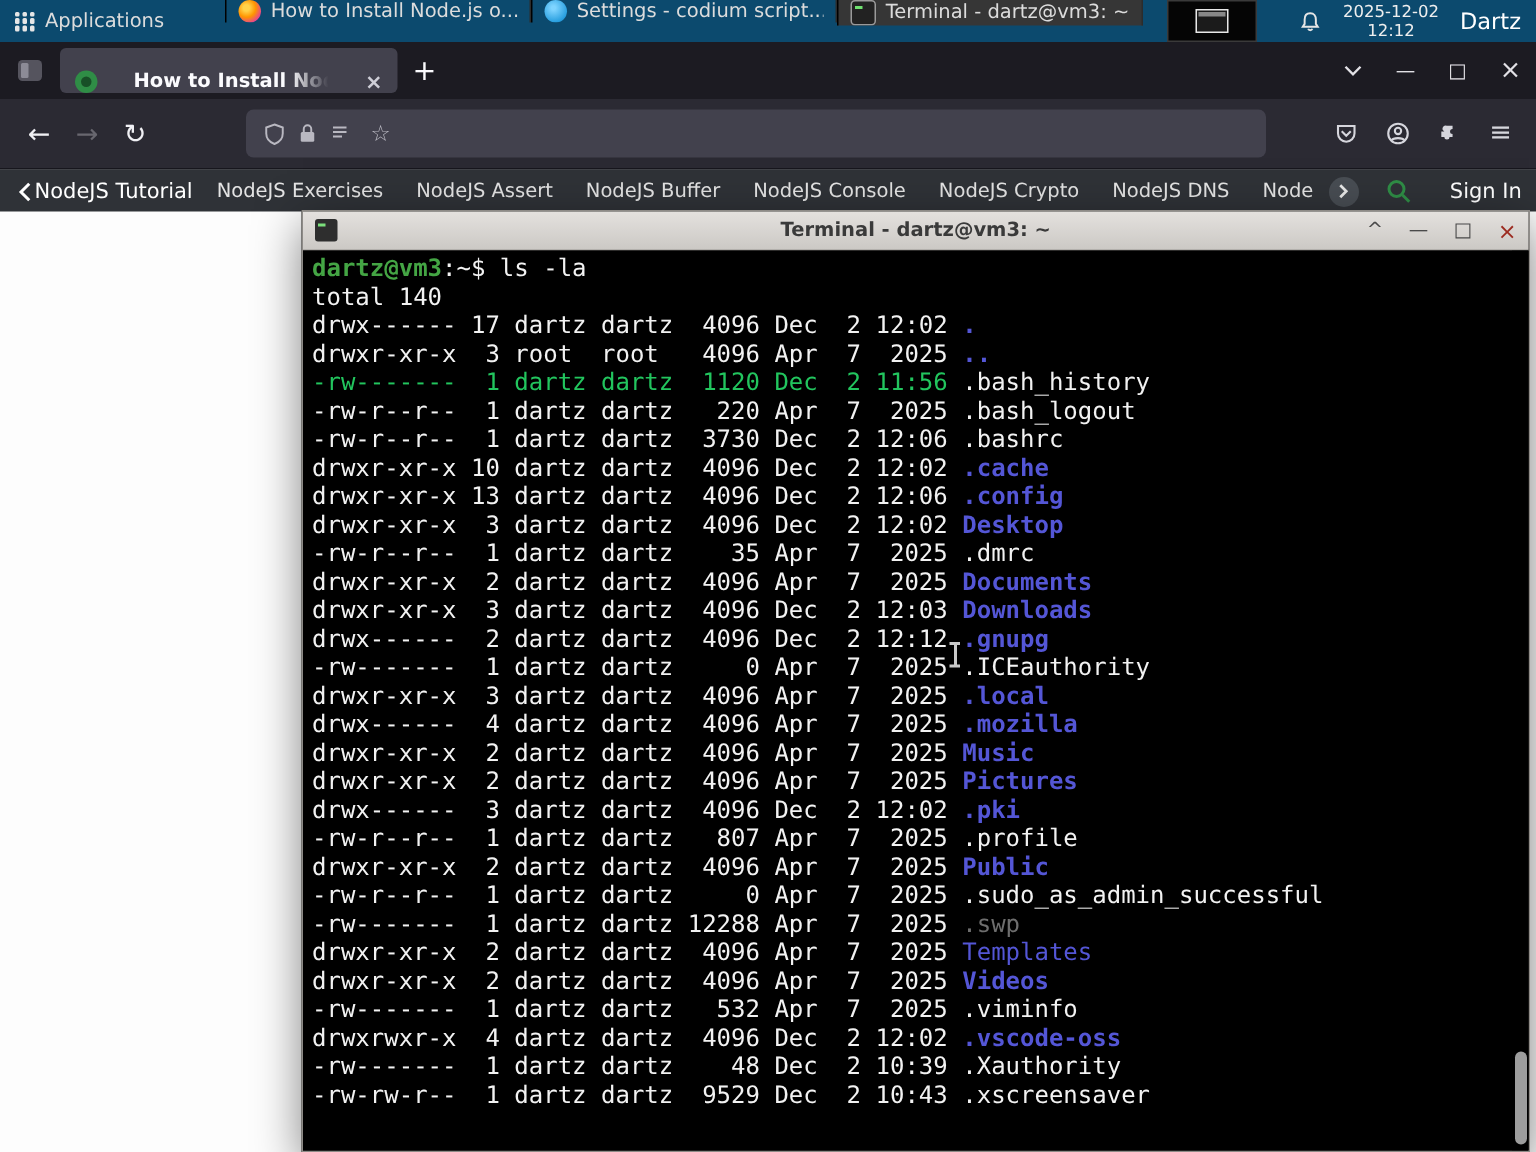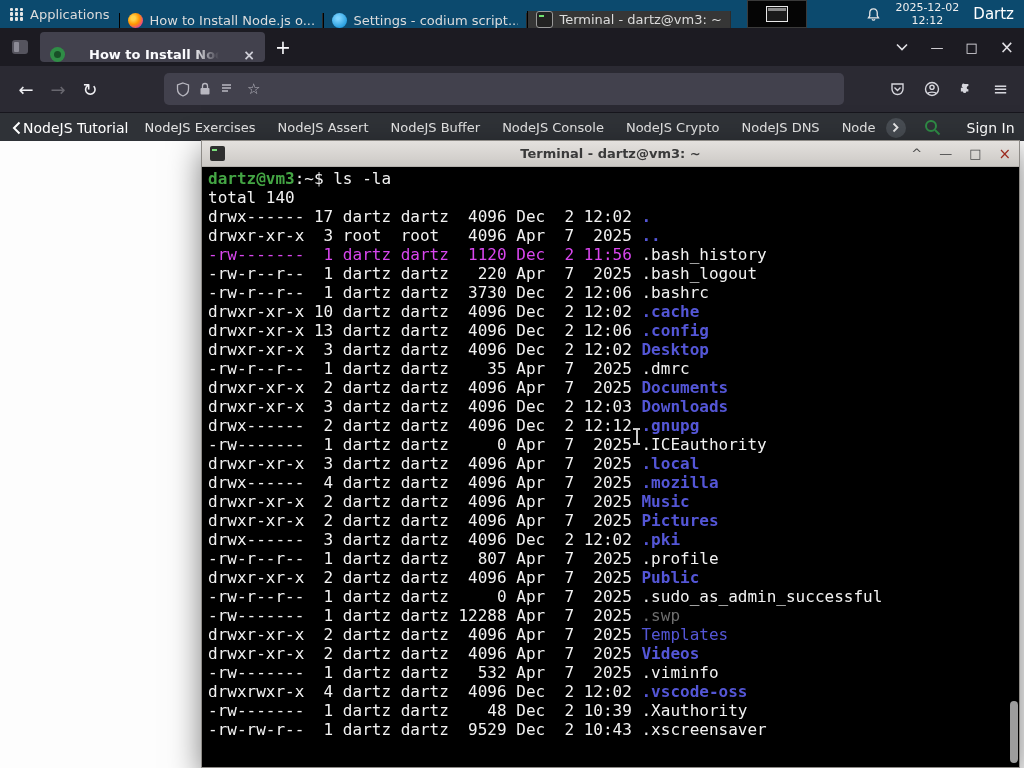--- a/index.html
+++ b/index.html
@@ -5,21 +5,21 @@
   html,body{margin:0;padding:0;}
   body{width:1024px;height:768px;position:relative;overflow:hidden;background:#fff;
        font-family:"DejaVu Sans",sans-serif;-webkit-font-smoothing:antialiased;}
 
   
   #panel{position:absolute;top:0;left:0;right:0;height:28px;background:#0c4a6e;
          display:flex;align-items:stretch;color:#dcdcdc;font-size:13px;z-index:50;}
   .apps-btn{display:flex;align-items:center;gap:7px;padding:0 10px;}
   .grid-icon{width:13px;height:13px;display:grid;grid-template-columns:repeat(3,1fr);gap:1.5px;}
   .grid-icon i{background:#e6e6e6;border-radius:1px;}
-  #win-buttons{display:flex;align-items:flex-end;}
+  #win-buttons{display:flex;align-items:flex-start;margin-left:31px;}
   .win-btn{display:flex;align-items:center;gap:6px;width:186px;padding:0 8px;
            border-left:1px solid #000;border-right:1px solid #2c2c2c;overflow:hidden;white-space:nowrap;}
   .win-btn.active{background:#363636;}
   .win-icon{width:15px;height:15px;flex:0 0 auto;border-radius:3px;}
   .firefox-window-icon{border-radius:50%;background:radial-gradient(circle at 35% 35%,#ffd24a 15%,#ff9500 45%,#e8468c 75%,#7542e5 100%);}
   .codium-window-icon{border-radius:50%;background:radial-gradient(circle at 40% 35%,#7fd4ff 10%,#2aa0e0 70%,#1577b5 100%);}
   .terminal-window-icon{background:#222;border:1px solid #9a9a9a;position:relative;}
   .terminal-window-icon::after{content:"";position:absolute;left:2px;top:3px;width:5px;height:2px;background:#6fe06f;}
   .win-title{overflow:hidden;}
   .pager{width:58px;margin-left:16px;background:#050505;border:1px solid #3a3a3a;
@@ -262,21 +262,21 @@
       <span>—</span>
       <span>□</span>
       <span class="t-close">×</span>
     </span>
   </div>
   <div class="t-body">
     <pre id="term-pre"><span style="color: rgb(68, 165, 68); font-weight: bold;">dartz@vm3</span><span style="color: rgb(242, 242, 242);">:~$ </span><span style="color: rgb(242, 242, 242);">ls -la
 </span><span style="color: rgb(242, 242, 242);">total 140
 </span><span style="color: rgb(242, 242, 242);">drwx------ 17 dartz dartz  4096 Dec  2 12:02 </span><span style="color: rgb(84, 86, 214); font-weight: bold;">.
 </span><span style="color: rgb(242, 242, 242);">drwxr-xr-x  3 root  root   4096 Apr  7  2025 </span><span style="color: rgb(84, 86, 214); font-weight: bold;">..
-</span><span style="color: #d946ef;">-rw-------  1 dartz dartz  1120 Dec  2 11:56 </span><span style="color: rgb(242, 242, 242);">.bash_history
+</span><span style="color: #22c55e;">-rw-------  1 dartz dartz  1120 Dec  2 11:56 </span><span style="color: rgb(242, 242, 242);">.bash_history
 </span><span style="color: rgb(242, 242, 242);">-rw-r--r--  1 dartz dartz   220 Apr  7  2025 </span><span style="color: rgb(242, 242, 242);">.bash_logout
 </span><span style="color: rgb(242, 242, 242);">-rw-r--r--  1 dartz dartz  3730 Dec  2 12:06 </span><span style="color: rgb(242, 242, 242);">.bashrc
 </span><span style="color: rgb(242, 242, 242);">drwxr-xr-x 10 dartz dartz  4096 Dec  2 12:02 </span><span style="color: rgb(84, 86, 214); font-weight: bold;">.cache
 </span><span style="color: rgb(242, 242, 242);">drwxr-xr-x 13 dartz dartz  4096 Dec  2 12:06 </span><span style="color: rgb(84, 86, 214); font-weight: bold;">.config
 </span><span style="color: rgb(242, 242, 242);">drwxr-xr-x  3 dartz dartz  4096 Dec  2 12:02 </span><span style="color: rgb(84, 86, 214); font-weight: bold;">Desktop
 </span><span style="color: rgb(242, 242, 242);">-rw-r--r--  1 dartz dartz    35 Apr  7  2025 </span><span style="color: rgb(242, 242, 242);">.dmrc
 </span><span style="color: rgb(242, 242, 242);">drwxr-xr-x  2 dartz dartz  4096 Apr  7  2025 </span><span style="color: rgb(84, 86, 214); font-weight: bold;">Documents
 </span><span style="color: rgb(242, 242, 242);">drwxr-xr-x  3 dartz dartz  4096 Dec  2 12:03 </span><span style="color: rgb(84, 86, 214); font-weight: bold;">Downloads
 </span><span style="color: rgb(242, 242, 242);">drwx------  2 dartz dartz  4096 Dec  2 12:12 </span><span style="color: rgb(84, 86, 214); font-weight: bold;">.gnupg
 </span><span style="color: rgb(242, 242, 242);">-rw-------  1 dartz dartz     0 Apr  7  2025 </span><span style="color: rgb(242, 242, 242);">.ICEauthority

